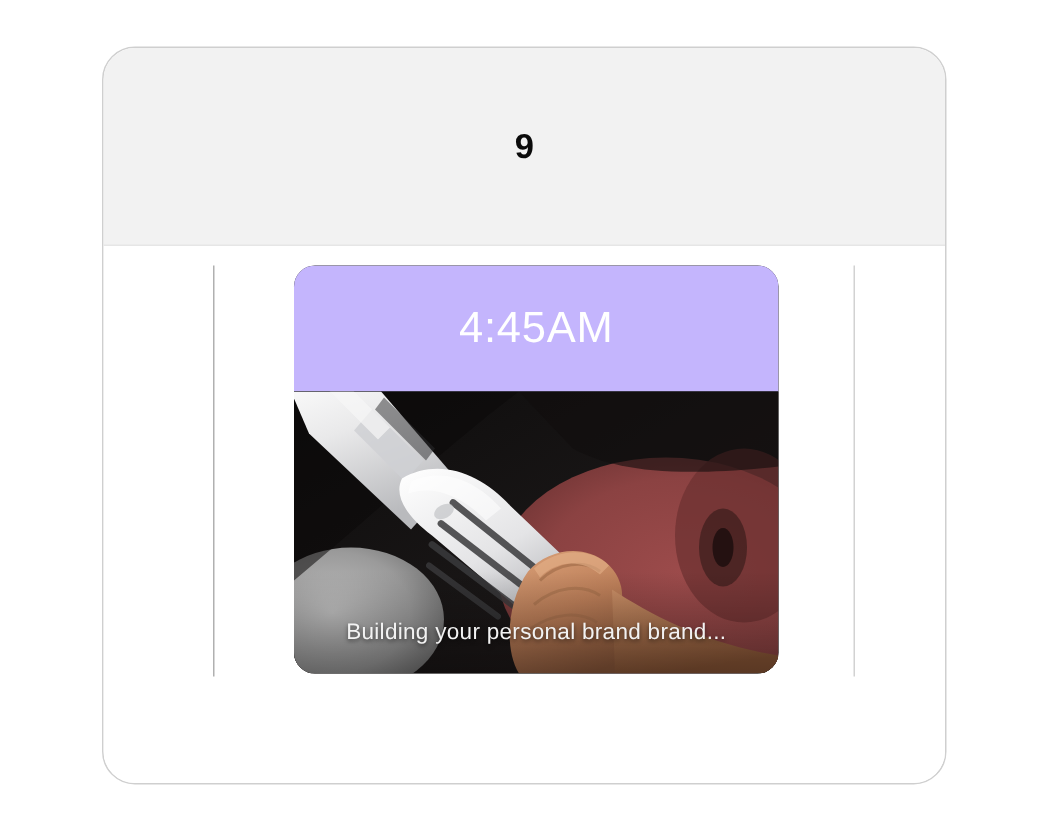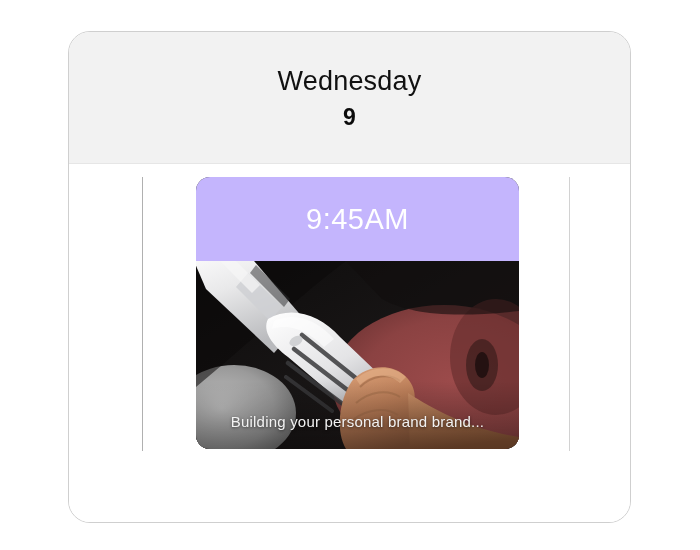--- a/index.html
+++ b/index.html
@@ -132,33 +132,32 @@
     padding: 0 10px;
     box-sizing: border-box;
   }
 </style>
 </head>
 <body>
 
 <div class="day-card">
 
   <div class="day-header">
-    <div class="day-name">Wednesday</div>
     <div class="day-number">9</div>
   </div>
 
   <div class="day-body">
 
     <div class="rail left"></div>
     <div class="rail right"></div>
 
     <div class="event-tile">
 
       <div class="event-time">
-        <span class="event-time-label">9:45AM</span>
+        <span class="event-time-label">4:45AM</span>
       </div>
 
       <div class="event-thumb">
         <svg viewBox="0 0 323 188" preserveAspectRatio="xMidYMid slice">
           <defs>
             <linearGradient id="bgDark" x1="0" y1="0" x2="1" y2="1">
               <stop offset="0%" stop-color="#0d0c0c"></stop>
               <stop offset="55%" stop-color="#191616"></stop>
               <stop offset="100%" stop-color="#241b1b"></stop>
             </linearGradient>

